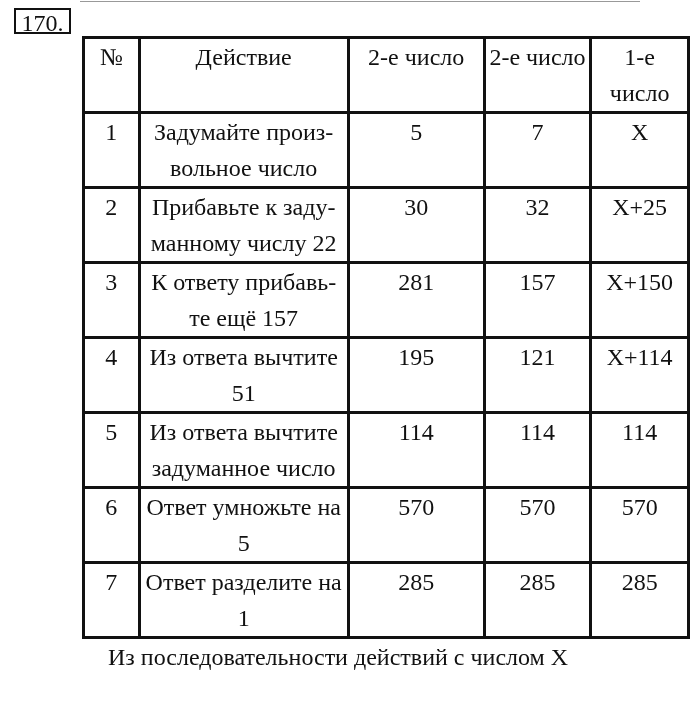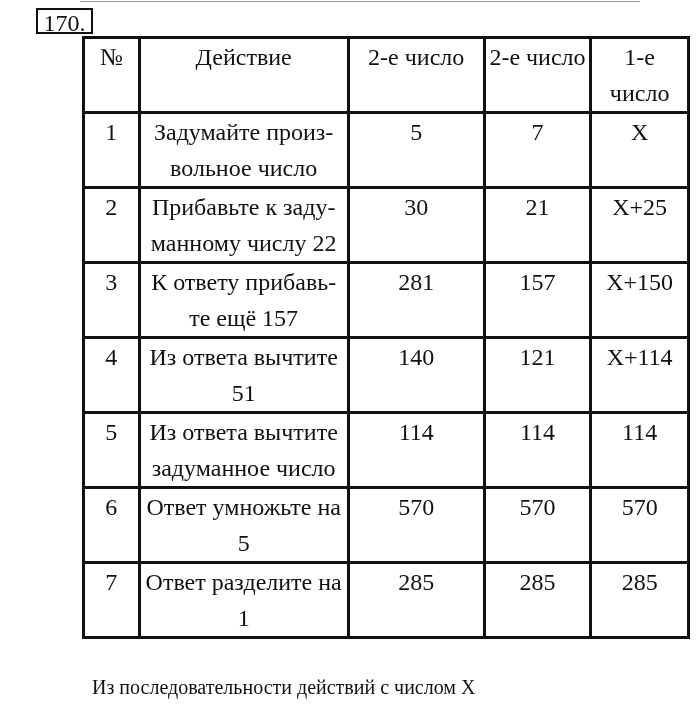--- a/index.html
+++ b/index.html
@@ -1,27 +1,27 @@
 <!DOCTYPE html>
 <html><head>
 <meta charset="utf-8">
 <style>
   html, body { margin:0; padding:0; background:#fff; }
   body { width:700px; height:708px; position:relative; overflow:hidden;
          font-family:"Liberation Serif","DejaVu Serif",serif; color:#111; }
   .topline { position:absolute; left:80px; top:1px; width:560px; height:1px; background:#999; }
   .problem-num { position:absolute; left:14px; top:8px; width:57px; height:26px;
-                 border:2px solid #111; font-size:24px; line-height:26px; text-align:center; box-sizing:border-box;margin-left:22px; }
+                 border:2px solid #111; font-size:24px; line-height:26px; text-align:center; box-sizing:border-box; }
   table { position:absolute; left:82px; top:36px; border-collapse:collapse; width:608px; }
   td, th { border:3px solid #111; font-weight:normal; font-size:24px; line-height:36px;
            text-align:center; vertical-align:top; padding:0 2px; }
   th { height:70px; }
   td { height:70px; }
   col.c0 { width:56px; } col.c1 { width:210px; } col.c2 { width:137px; } col.c3 { width:107px; } col.c4 { width:98px; }
-  .conclusion { position:absolute; left:92px; top:640px; font-size:20px; line-height:34px;margin-top:30px; }
+  .conclusion { position:absolute; left:108px; top:640px; font-size:24px; line-height:34px; }
 </style>
 </head>
 <body>
 
 <div class="topline"></div>
 <div class="problem-num">170.</div>
 
 <table>
   <colgroup>
       <col class="c0">
@@ -44,34 +44,34 @@
       <td>1</td>
       <td>Задумайте произ-вольное число</td>
       <td>5</td>
       <td>7</td>
       <td>X</td>
     </tr>
     <tr>
       <td>2</td>
       <td>Прибавьте к заду-манному числу 22</td>
       <td>30</td>
-      <td>21</td>
+      <td>32</td>
       <td>X+25</td>
     </tr>
     <tr>
       <td>3</td>
       <td>К ответу прибавь-те ещё 157</td>
       <td>281</td>
       <td>157</td>
       <td>X+150</td>
     </tr>
     <tr>
       <td>4</td>
       <td>Из ответа вычтите 51</td>
-      <td>140</td>
+      <td>195</td>
       <td>121</td>
       <td>X+114</td>
     </tr>
     <tr>
       <td>5</td>
       <td>Из ответа вычтите задуманное число</td>
       <td>114</td>
       <td>114</td>
       <td>114</td>
     </tr>

